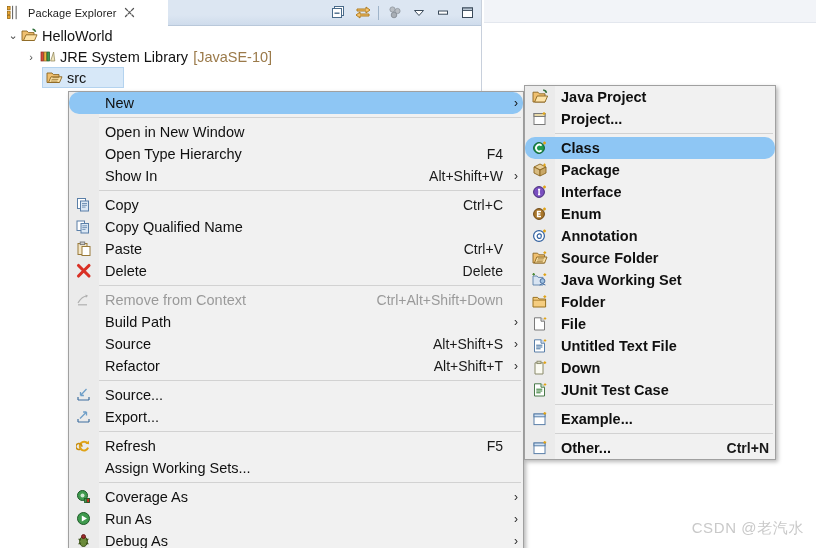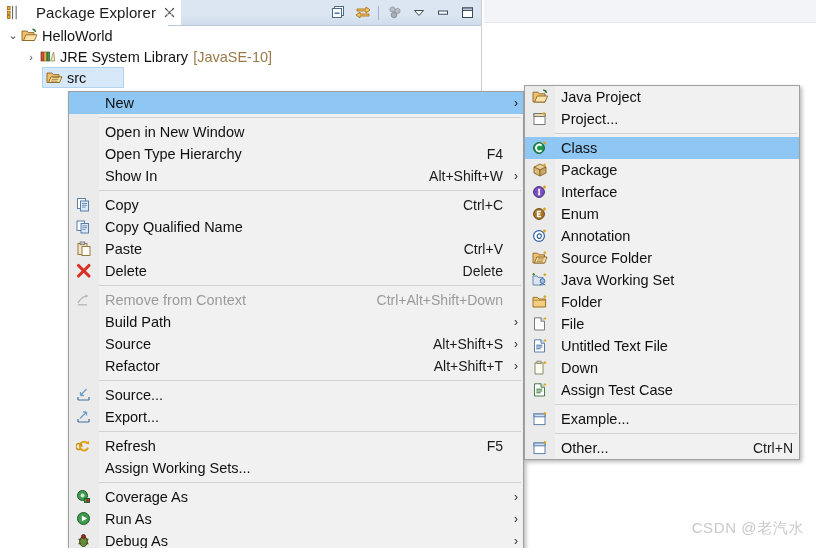--- a/index.html
+++ b/index.html
@@ -42,23 +42,23 @@
   }
   .tab-active {
     position: absolute;
     left: 0; top: 0; height: 25px;
     display: flex; align-items: center;
     padding: 0 6px 0 6px;
     background: #ffffff;
     box-sizing: border-box;
   }
   .tab-title {
-    font-size: 15px;
+    font-size: 11px;
     color: #1c1c1c;
-    margin-left: 16px;
+    margin-left: 8px;
     letter-spacing: .1px;
     white-space: nowrap;
   }
   .tab-close {
     margin-left: 8px;
     font-size: 12px;
     color: #4a4a4a;
     line-height: 1;
   }
   .tab-rest {
@@ -130,32 +130,32 @@
     z-index: 2;
   }
   .mi .ico {
     width: 30px; flex: 0 0 30px;
     display: flex; align-items: center; justify-content: center;
   }
   .mi .lbl { flex: 1 1 auto; padding-left: 6px; }
   .mi .accel { color: #1a1a1a; padding-right: 6px; font-size: 14px; }
   .mi .arrow { width: 14px; flex: 0 0 14px; text-align: center; font-size: 12px; color: #2a2a2a; }
   .mi .arrow.empty { color: transparent; }
-  .mi.hl { background: #8ec6f4; }
+  .mi.hl { background: #8ec6f4; border-radius: 10px; }
   .mi.hl .lbl, .mi.hl .accel, .mi.hl .arrow { color: #101010; }
   .mi.disabled .lbl, .mi.disabled .accel { color: #9a9a9a; }
   .sep {
     position: relative; z-index: 2;
     height: 1px; margin: 3px 2px 3px 30px;
     background: #d2d2d2;
   }
 
   
   #main-menu { left: 68px; top: 91px; width: 456px; }
-  #sub-menu  { left: 524px; top: 85px; width: 276px; }
+  #sub-menu  { left: 524px; top: 85px; width: 252px; font-weight: bold; }
   #sub-menu .mi .lbl { padding-left: 6px; }
 
   
   .g { display:block; }
 
   
   .watermark {
     position: absolute;
     right: 12px; bottom: 16px;
     font-size: 15px;
@@ -632,21 +632,21 @@
         </div>
         <div class="mi">
           <span class="ico">
             <svg class="g" width="16" height="16" viewBox="0 0 16 16">
               <path d="M2.5 1.8 H9 L12.5 5.2 V14 H2.5 Z" fill="#ffffff" stroke="#4a7a4a" stroke-width="1" stroke-linejoin="round"></path>
               <path d="M9 1.8 V5.2 H12.5" fill="#dff0df" stroke="#4a7a4a" stroke-width="1"></path>
               <path d="M4.3 7.2 h6 M4.3 9 h6 M4.3 10.8 h4.3" stroke="#2f7a2f" stroke-width="1"></path>
               <path d="M13 1.2 v2.6 M11.7 2.5 h2.6" stroke="#e0a317" stroke-width="1.1"></path>
             </svg>
           </span>
-          <span class="lbl">Assign Test Case</span>
+          <span class="lbl">JUnit Test Case</span>
           <span class="accel"></span>
         </div>
         <div class="sep"></div>
         <div class="mi">
           <span class="ico">
             <svg class="g" width="16" height="16" viewBox="0 0 16 16">
               <rect x="2" y="3" width="11" height="10.6" fill="#ffffff" stroke="#5a7fa8" stroke-width="1"></rect>
               <rect x="2" y="3" width="11" height="2.8" fill="#cfe0f2" stroke="#5a7fa8" stroke-width="1"></rect>
               <path d="M12.8 1 v2.8 M11.4 2.4 h2.8" stroke="#e0a317" stroke-width="1.2"></path>
             </svg>

